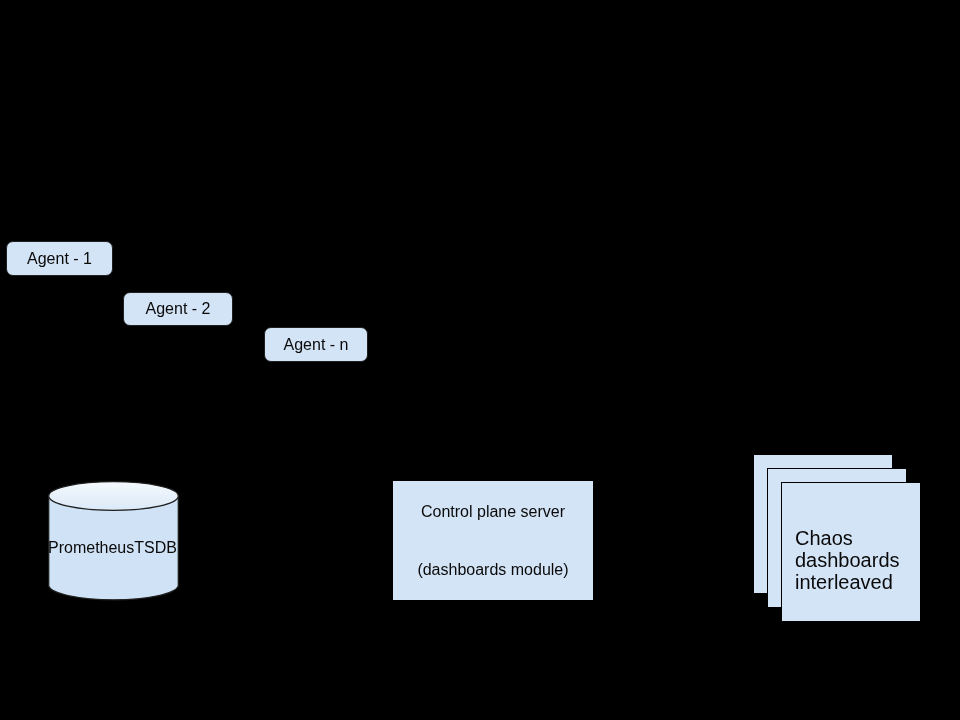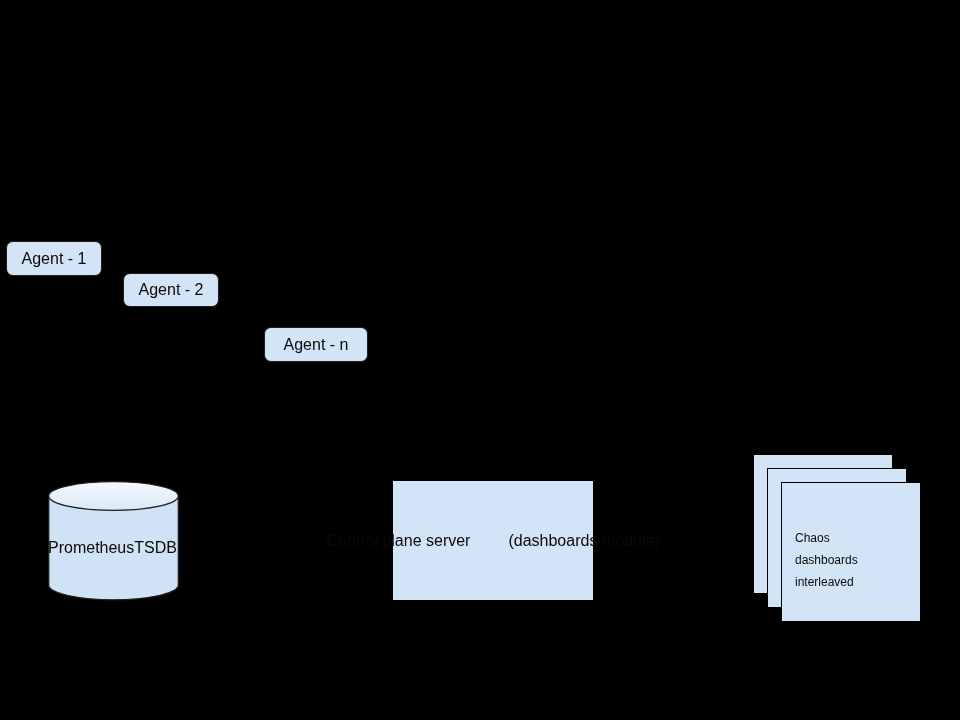--- a/index.html
+++ b/index.html
@@ -27,22 +27,22 @@
     display: flex;
     align-items: center;
     justify-content: center;
   }
   .agent-label {
     font-size: 16px;
     color: #0a0a0a;
     line-height: 1;
     white-space: nowrap;
   }
-  #agent-1 { left: 6px;   top: 241px; width: 96px; height: 35px; }
-  #agent-2 { left: 123px; top: 273px; width: 96px; height: 34px; }
+  #agent-1 { left: 6px;   top: 241px; width: 107px; height: 35px; }
+  #agent-2 { left: 123px; top: 292px; width: 110px; height: 34px; }
   #agent-n { left: 264px; top: 327px; width: 104px; height: 35px; }
 
   
   #cylinder {
     position: absolute;
     left: 48px;
     top: 481px;
     width: 131px;
     height: 120px;
   }
@@ -76,21 +76,21 @@
 
   
   #control-plane {
     position: absolute;
     left: 393px;
     top: 481px;
     width: 200px;
     height: 119px;
     background: #d4e4f7;
     display: flex;
-    flex-direction: row;
+    flex-direction: column;
     align-items: center;
     justify-content: center;
     gap: 38px;
   }
   #control-plane span {
     display: block;
     font-size: 16px;
     color: #0a0a0a;
     line-height: 20px;
     text-align: center;
@@ -110,21 +110,21 @@
   #dash-mid   { left: 767px; top: 468px; }
   #dash-front { left: 781px; top: 482px; }
   #dash-front .dash-text {
     position: absolute;
     left: 13px;
     top: 44px;
     width: 120px;
   }
   #dash-front .dash-text span {
     display: block;
-    font-size: 12px;
+    font-size: 20px;
     color: #0a0a0a;
     line-height: 22px;
     text-align: left;
     white-space: nowrap;
   }
 
   
   #arrow-into-dashboards {
     position: absolute;
     left: 748px;

